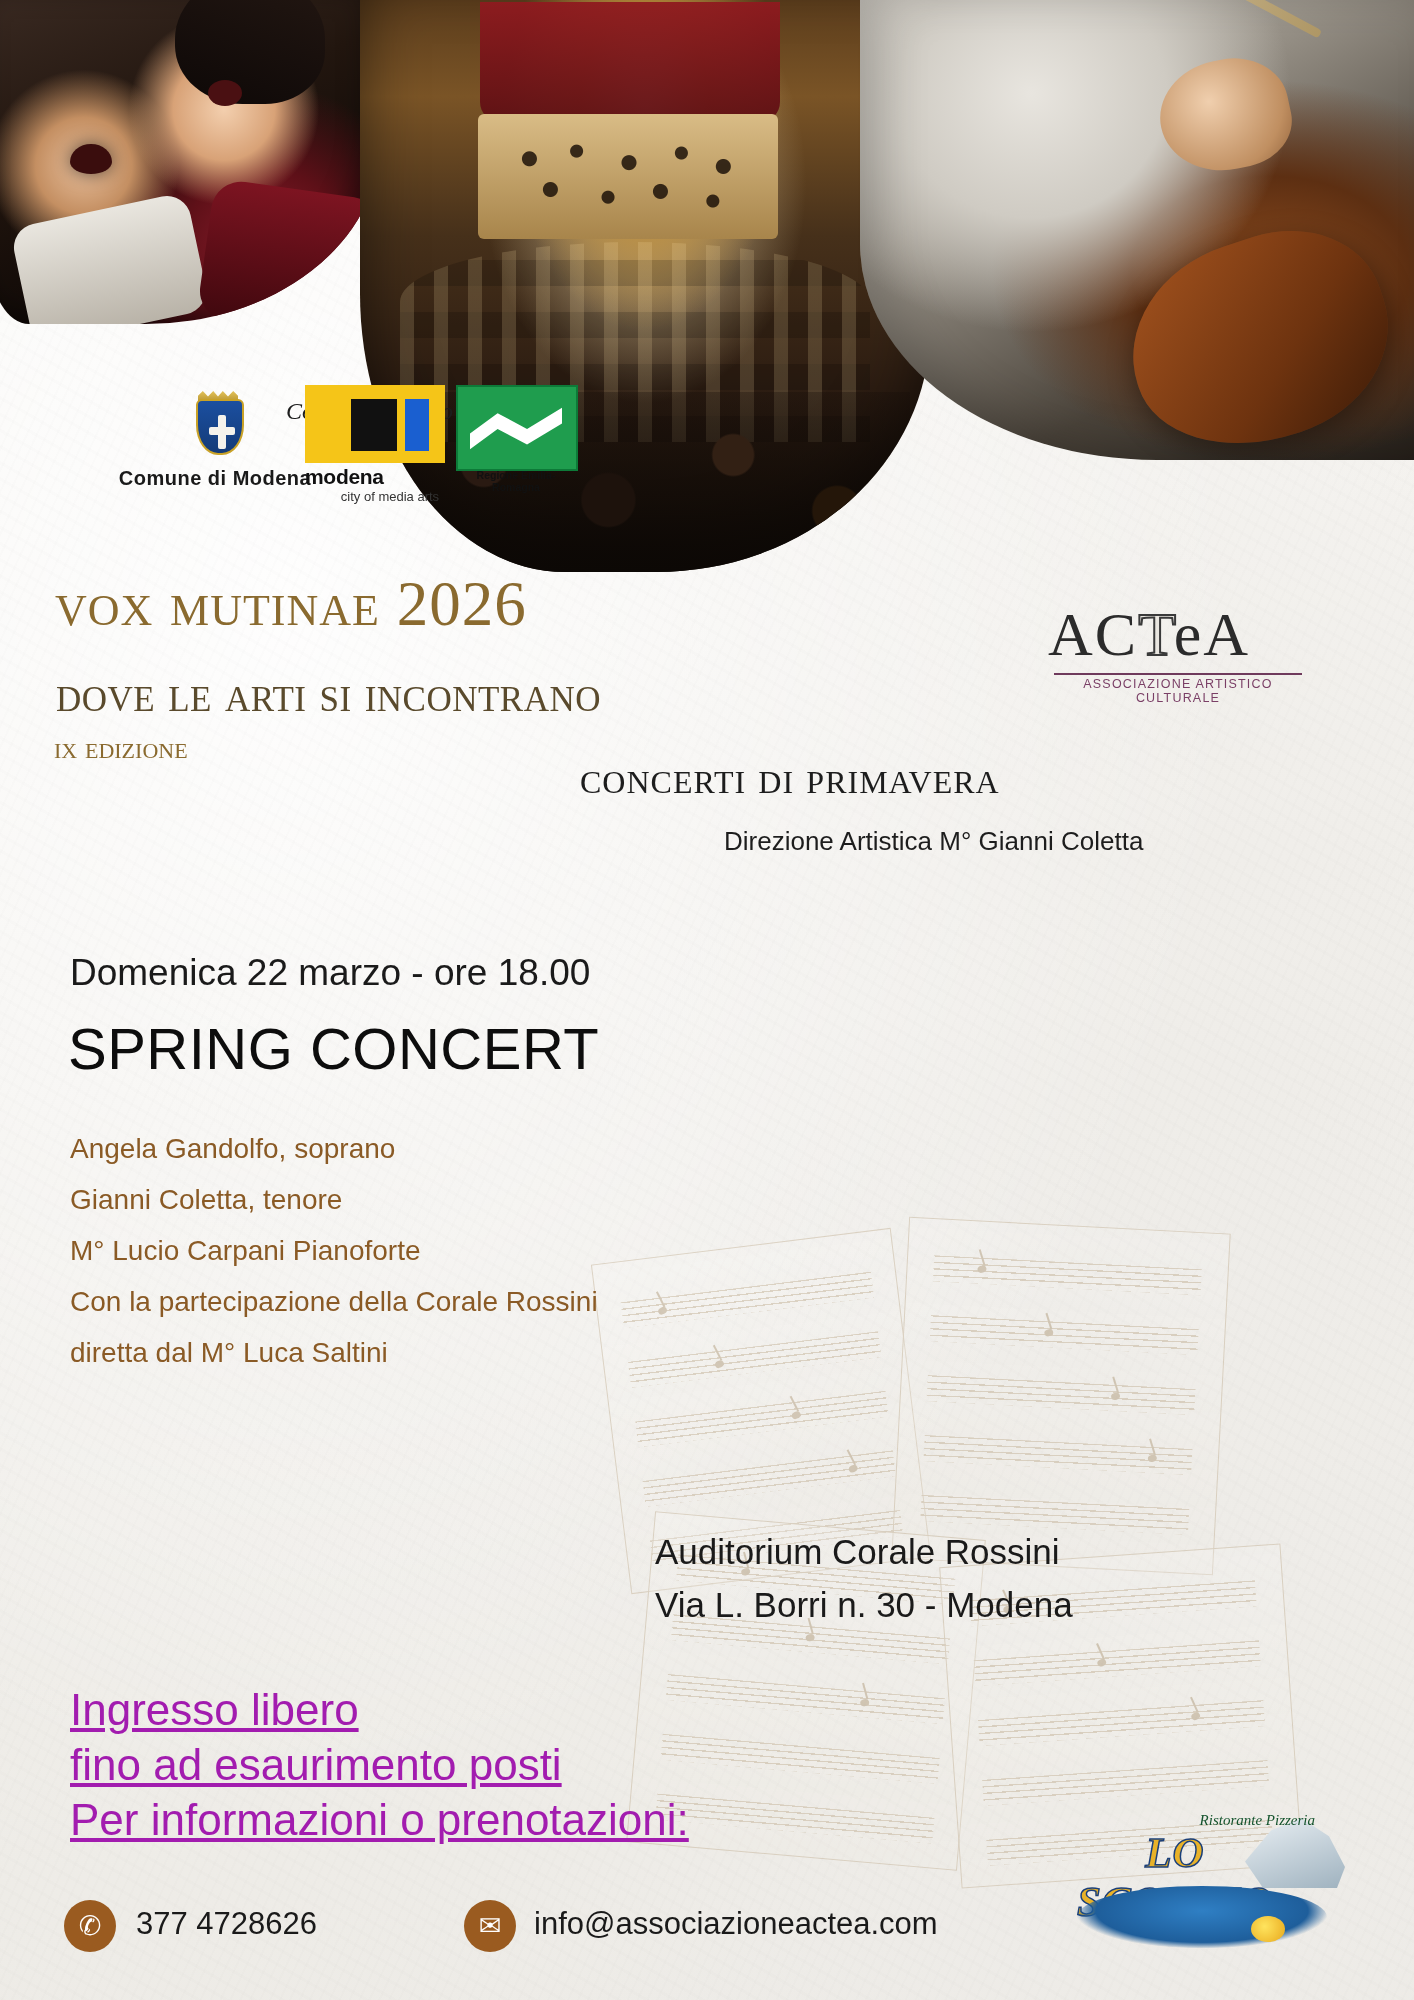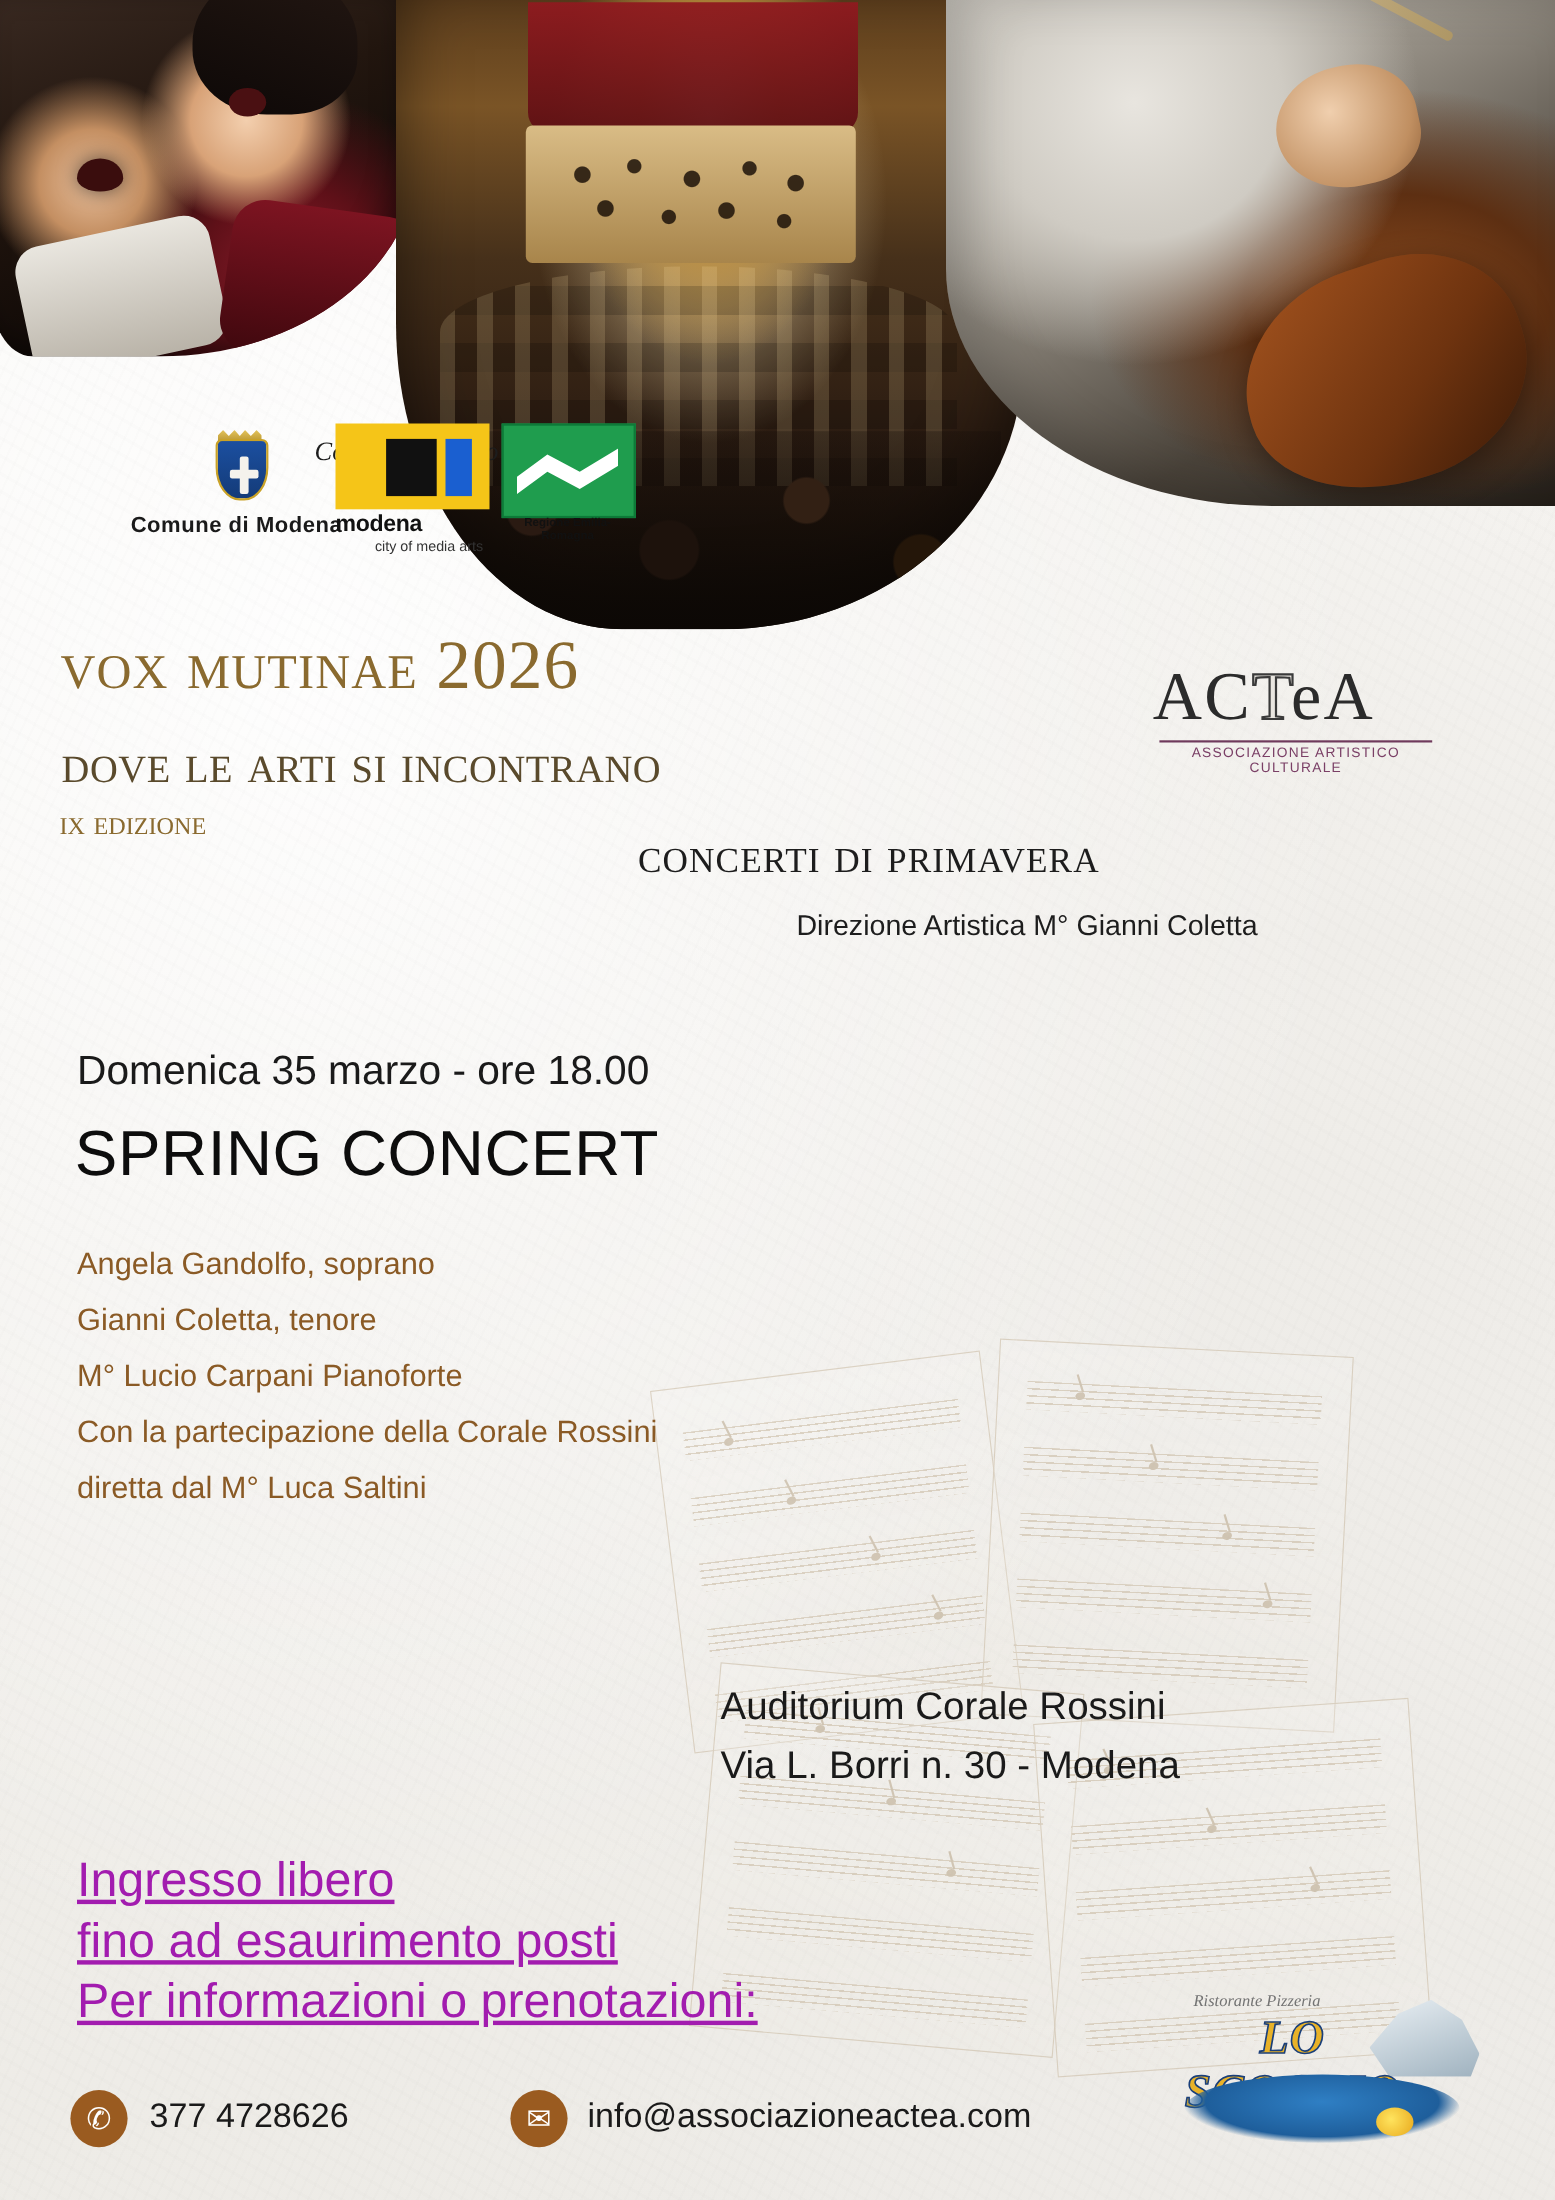--- a/index.html
+++ b/index.html
@@ -377,22 +377,22 @@
     font-family: "Liberation Sans", sans-serif; font-size: 31px; color: #1a1a1a;
   }
   .contact-mail {
     position: absolute; left: 470px; top: 6px;
     font-family: "Liberation Sans", sans-serif; font-size: 31px; color: #1a1a1a;
   }
 
   
   .scoglio { position: absolute; left: 1055px; top: 1812px; width: 290px; height: 150px; }
   .scoglio-top {
-    position: absolute; left: 30px; top: 0; width: 230px; text-align: left;
-    font-family: "Liberation Serif", serif; font-size: 15px; color: #737373; font-style: italic;
+    position: absolute; left: 30px; top: 0; width: 230px; text-align: right;
+    font-family: "Liberation Serif", serif; font-size: 15px; color: #14532d; font-style: italic;
   }
   .scoglio-name {
     position: absolute; left: 0; top: 16px; width: 240px; text-align: center;
     font-family: "Liberation Serif", serif; font-size: 43px;
     color: #e8b229; -webkit-text-stroke: 1.5px #1a3f7a;
     font-style: italic; font-weight: bold; letter-spacing: 1px;
   }
   .scoglio-rock {
     position: absolute; left: 190px; top: 6px; width: 100px; height: 70px;
     background: linear-gradient(160deg,#eaf0f4,#9fb2bf);
@@ -518,21 +518,21 @@
       <div class="staff" style="top:94px"></div>
     <div class="staff" style="top:154px"></div>
       <div class="staff" style="top:214px"></div>
     <div class="staff" style="top:274px"></div>
     <div class="note" style="left:60px;top:42px"></div>
       <div class="note" style="left:150px;top:102px"></div>
     <div class="note" style="left:240px;top:162px"></div>
   </div>
 </div>
 
-<div class="event-date">Domenica 35 marzo - ore 18.00</div>
+<div class="event-date">Domenica 22 marzo - ore 18.00</div>
 <div class="event-title">SPRING CONCERT</div>
 
 <div class="performers">
   <div>Angela Gandolfo, soprano</div>
   <div>Gianni Coletta, tenore</div>
   <div>M° Lucio Carpani Pianoforte</div>
   <div>Con la partecipazione della Corale Rossini</div>
   <div>diretta dal M° Luca Saltini</div>
 </div>
 

